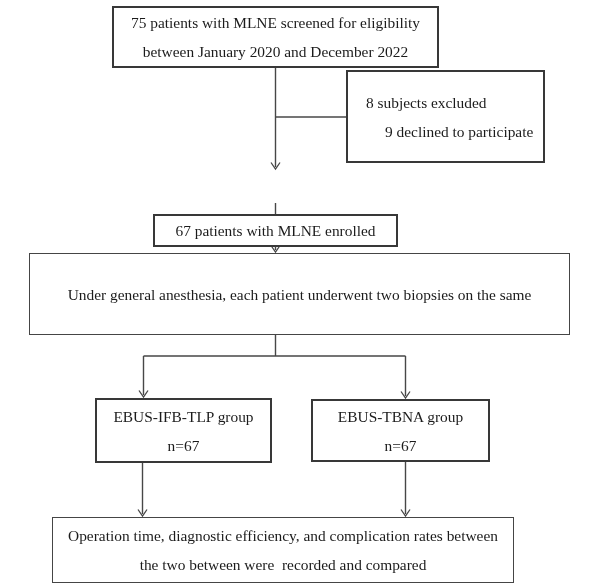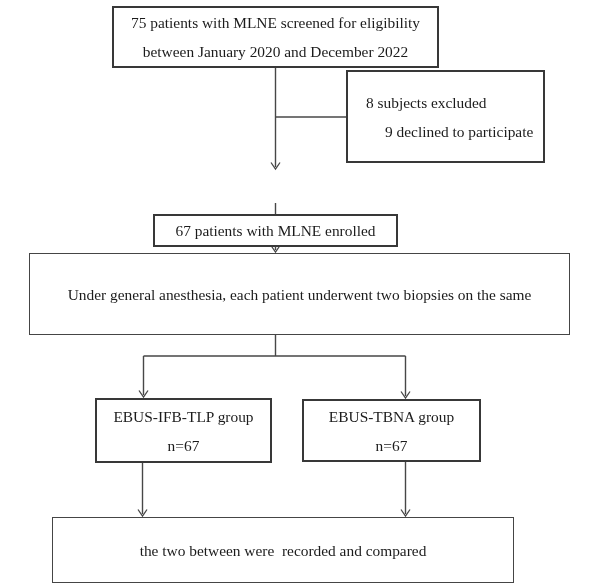--- a/index.html
+++ b/index.html
@@ -37,21 +37,21 @@
     width: 604px; height: 588px;
     pointer-events: none;
   }
 
   
   #box-screened   { left: 112px; top: 6px;   width: 327px; height: 62px; }
   #box-excluded   { left: 346px; top: 70px;  width: 199px; height: 93px; padding-left: 18px; }
   #box-enrolled   { left: 153px; top: 170px; width: 245px; height: 33px; margin-top: 44px; }
   #box-procedure  { left: 4px;   top: 253px; width: 541px; height: 82px; margin-left: 25px; }
   #box-group-ifb  { left: 51px;  top: 398px; width: 177px; height: 65px; margin-left: 44px; }
-  #box-group-tbna { left: 302px; top: 399px; width: 179px; height: 63px; }
+  #box-group-tbna { left: 311px; top: 399px; width: 179px; height: 63px; }
   #box-outcome    { left: 52px;  top: 517px; width: 462px; height: 66px; }
 </style>
 </head>
 <body>
 
 <div class="stage">
 
   <svg class="connectors" viewBox="0 0 604 588" xmlns="http://www.w3.org/2000/svg" fill="none" stroke="#474747" stroke-width="1.4">
 
     <path d="M275.5,68 V167"></path>
@@ -94,16 +94,17 @@
     <span class="line">EBUS-IFB-TLP group</span>
     <span class="line">n=67</span>
   </div>
 
   <div class="box" id="box-group-tbna">
     <span class="line">EBUS-TBNA group</span>
     <span class="line">n=67</span>
   </div>
 
   <div class="box thin" id="box-outcome">
+    <span class="line">Operation time, diagnostic efficiency, and complication rates between</span>
     <span class="line">the two between were  recorded and compared</span>
   </div>
 
 </div>
 
 </body></html>

